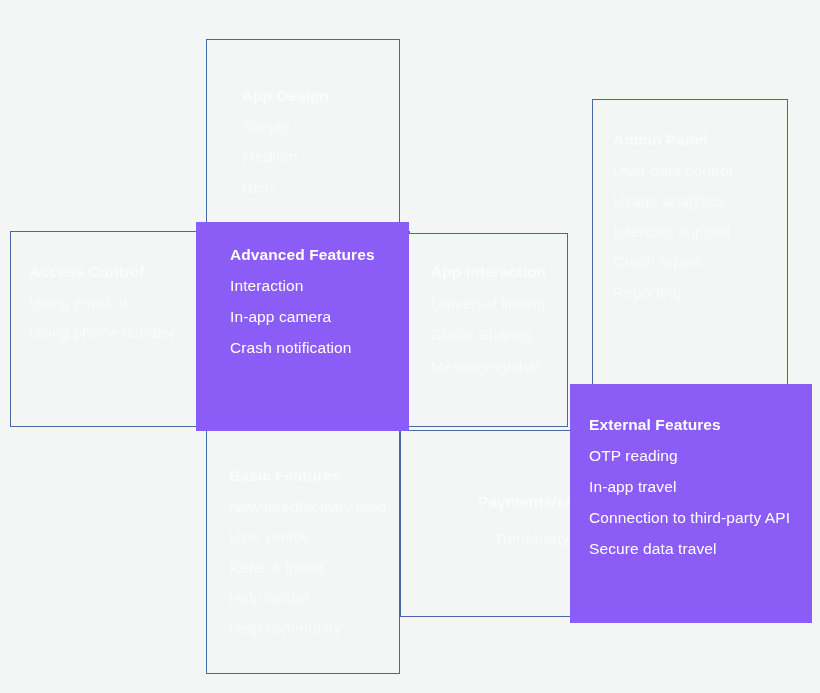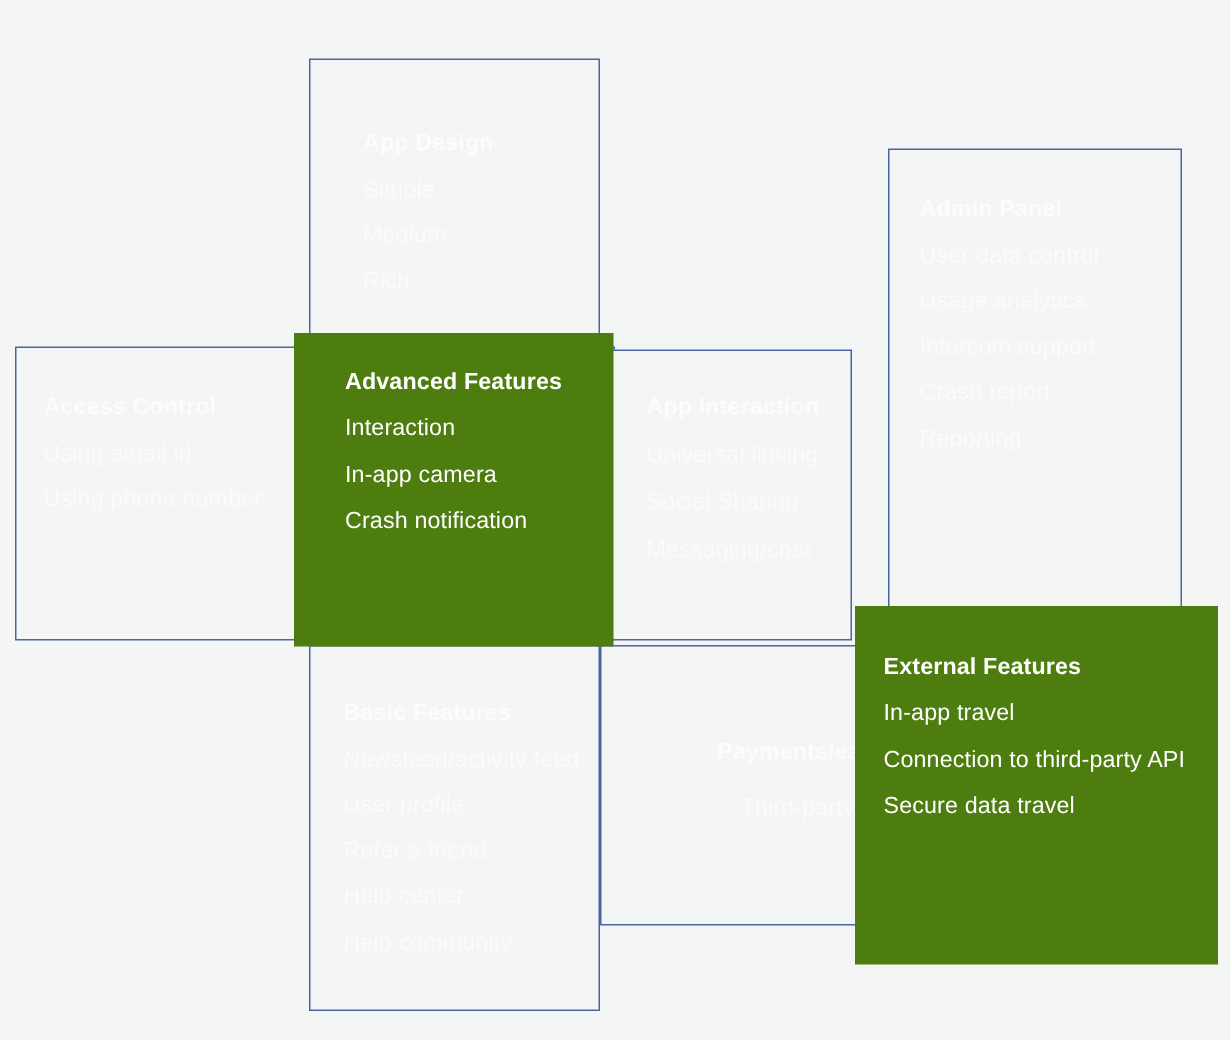--- a/index.html
+++ b/index.html
@@ -19,21 +19,21 @@
   
   .panel {
     position: absolute;
     box-sizing: border-box;
   }
   .panel.ghost {
     border: 1.5px solid #4a67a5;
     background: #f4f5f5;
   }
   .panel.filled {
-    background: #4d7c0f;
+    background: #8b5cf6;
     border: none;
   }
 
   .panel .items {
     position: absolute;
     left: 0;
     right: 0;
   }
   .panel .item {
     font-size: 15.5px;
@@ -77,21 +77,21 @@
   #panel-admin-panel     { left: 592px; top: 99px;  width: 196px; height: 331px; }
   #panel-admin-panel .items { left: 20px; top: 32px; }
 
   #panel-payments        { left: 400px; top: 430px; width: 300px; height: 187px; }
   #panel-payments .items { left: 0; right: 0; top: 63px; text-align: center; }
   #panel-payments .item  { display: block; }
 
   #panel-advanced-features { left: 196px; top: 222px; width: 213px; height: 209px; }
   #panel-advanced-features .items { left: 34px; top: 25px; }
 
-  #panel-external-features { left: 570px; top: 404px; width: 242px; height: 239px; }
+  #panel-external-features { left: 570px; top: 384px; width: 242px; height: 239px; }
   #panel-external-features .items { left: 19px; top: 33px; }
 
   
   .items .item + .item { margin-top: 15.5px; }
   #panel-app-design .items .item + .item      { margin-top: 15px; }
   #panel-admin-panel .items .item + .item     { margin-top: 15px; }
   #panel-basic-features .items .item + .item  { margin-top: 15px; }
   #panel-access-control .items .item + .item  { margin-top: 15px; }
   #panel-app-interaction .items .item + .item { margin-top: 16px; }
   #panel-payments .items .item + .item        { margin-top: 21px; }
@@ -167,19 +167,20 @@
       <div class="item heading">Advanced Features</div>
       <div class="item">Interaction</div>
       <div class="item">In-app camera</div>
       <div class="item">Crash notification</div>
     </div>
   </div>
 
   <div class="panel filled z-filled" id="panel-external-features">
     <div class="items">
       <div class="item heading">External Features</div>
+      <div class="item">OTP reading</div>
       <div class="item">In-app travel</div>
       <div class="item">Connection to third-party API</div>
       <div class="item">Secure data travel</div>
     </div>
   </div>
 
 </div>
 
 </body></html>

